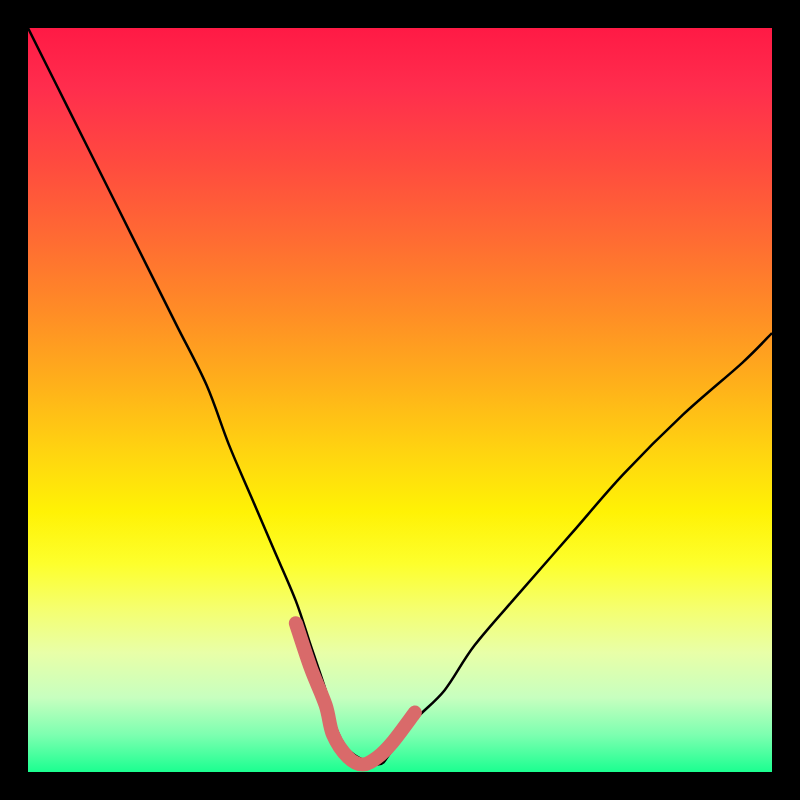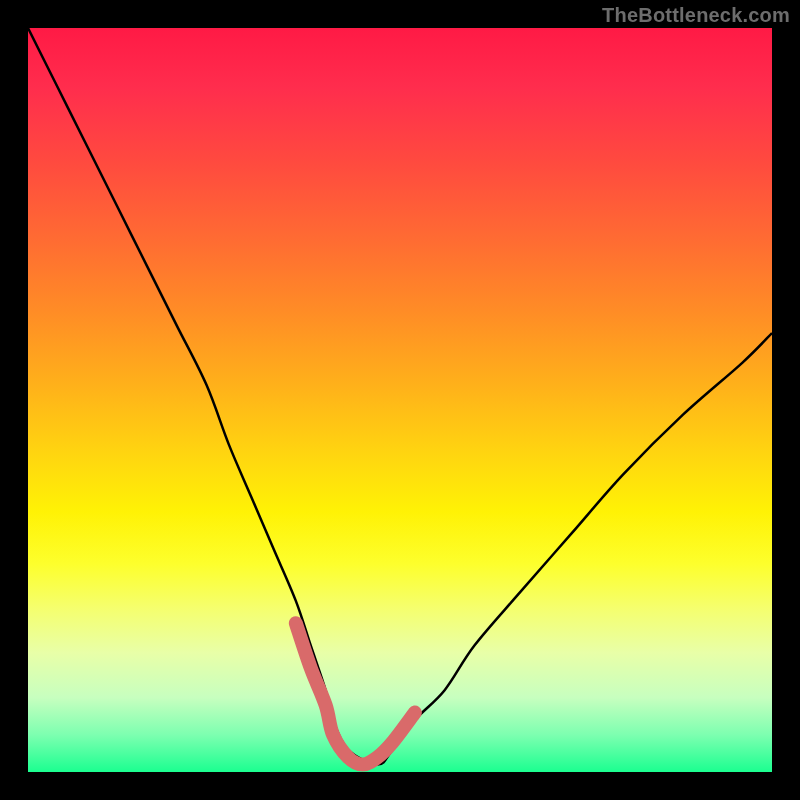--- a/index.html
+++ b/index.html
@@ -57,21 +57,20 @@
     font-weight: 600;
     color: #6d6d6d;
     letter-spacing: 0.2px;
     user-select: none;
   }
 </style>
 </head>
 <body>
 
 <div class="frame">
-  <div class="watermark">TheBottleneck.com</div>
 
   <div class="plot-area">
     <svg id="chart-svg" viewBox="0 0 744 744">
         <path d="M 0 0 C 4.96 9.919999999999996, 19.840000000000003 39.679999999999964, 29.76 59.51999999999998 C 39.68 79.36, 49.6 99.20000000000009, 59.52 119.04000000000008 C 69.44 138.88000000000008, 79.36 158.71999999999997, 89.28 178.55999999999995 C 99.2 198.39999999999992, 109.12 218.23999999999998, 119.04 238.07999999999998 C 128.96 257.92, 138.88000000000002 277.76, 148.8 297.6 C 158.72 317.44000000000005, 169.88 337.28000000000003, 178.56 357.12 C 187.24 376.96, 193.44000000000003 398.03999999999996, 200.88000000000002 416.64 C 208.32000000000002 435.24, 215.76 451.36, 223.2 468.72 C 230.64 486.08000000000004, 238.08 503.43999999999994, 245.52 520.8 C 252.96 538.16, 261.64 556.76, 267.84 572.88 C 274.03999999999996 589, 277.76 602.64, 282.72 617.52 C 287.68000000000006 632.4, 293.88000000000005 649.76, 297.6 662.16 C 301.32 674.56, 301.31999999999994 682, 305.03999999999996 691.92 C 308.76 701.8399999999999, 312.48 714.24, 319.92 721.68 C 327.36 729.1199999999999, 342.24 736.56, 349.68 736.56 C 357.12 736.56, 358.36 729.1199999999999, 364.56 721.68 C 370.76 714.24, 378.2 701.8399999999999, 386.88 691.92 C 395.56 682, 406.72 674.56, 416.64000000000004 662.16 C 426.56000000000006 649.76, 434 633.64, 446.4 617.52 C 458.79999999999995 601.4, 474.92 584.0400000000001, 491.04 565.44 C 507.16 546.84, 525.76 525.76, 543.12 505.91999999999996 C 560.48 486.0799999999999, 576.6 466.23999999999995, 595.2 446.4 C 613.8000000000001 426.56, 634.88 405.48, 654.72 386.88 C 674.5600000000001 368.28, 699.36 348.43999999999994, 714.24 334.79999999999995 C 729.12 321.15999999999997, 739.04 310, 744 305.04" fill="none" stroke="#000000" stroke-width="2.5"></path>
         <path d="M 267.84 595.2 C 270.32 602.6400000000001, 277.76 626.2, 282.72 639.84 C 287.68000000000006 653.48, 293.88000000000005 665.88, 297.6 677.04 C 301.32 688.1999999999999, 301.31999999999994 698.1199999999999, 305.03999999999996 706.8 C 308.76 715.48, 314.96000000000004 724.16, 319.92 729.12 C 324.88 734.08, 329.84000000000003 736.56, 334.8 736.56 C 339.76 736.56, 344.72 732.84, 349.68 729.12 C 354.64 725.4, 358.36 721.6800000000001, 364.56 714.24 C 370.76 706.8, 383.15999999999997 689.44, 386.88 684.48" fill="none" stroke="#d96a6a" stroke-width="14" stroke-linecap="round"></path>
       </svg>
   </div>
 </div>
 
 </body></html>

